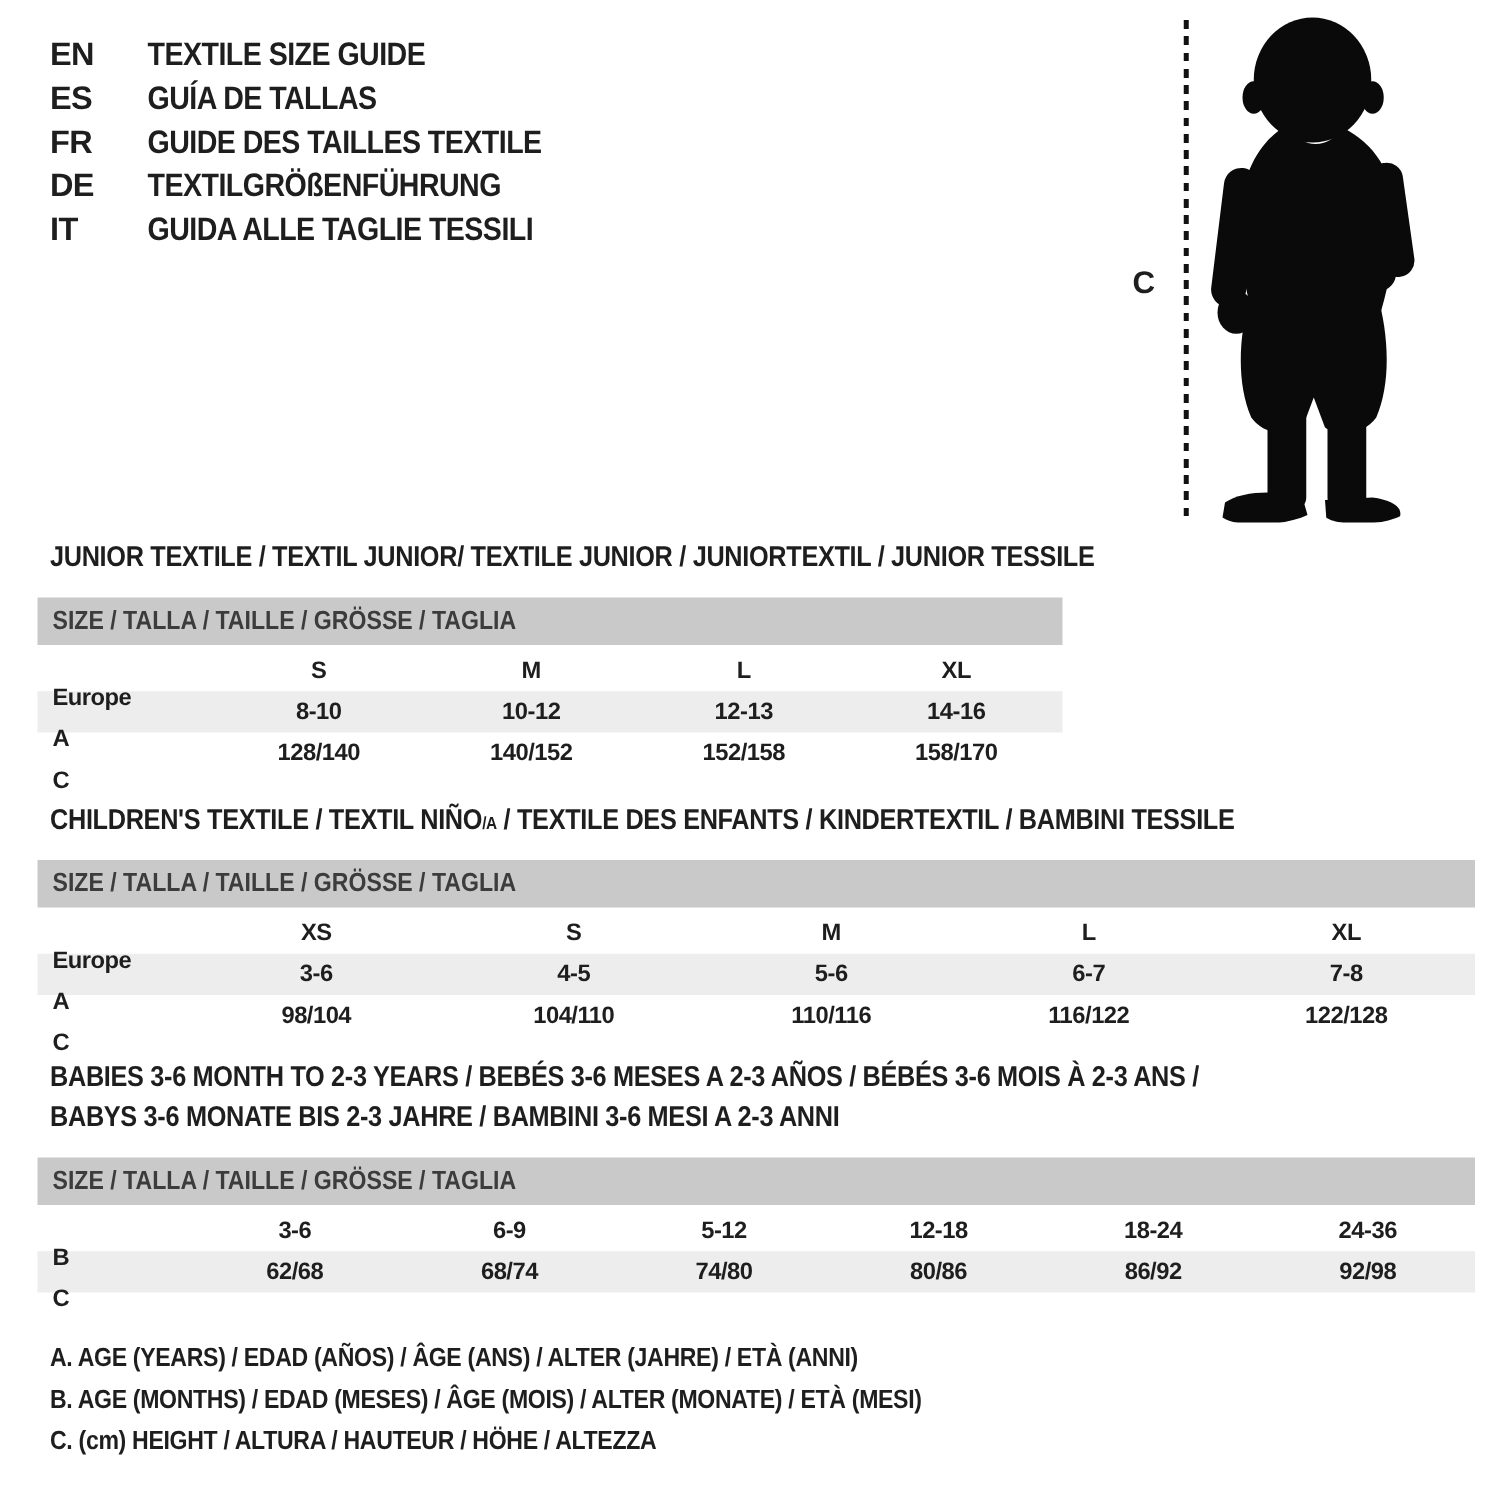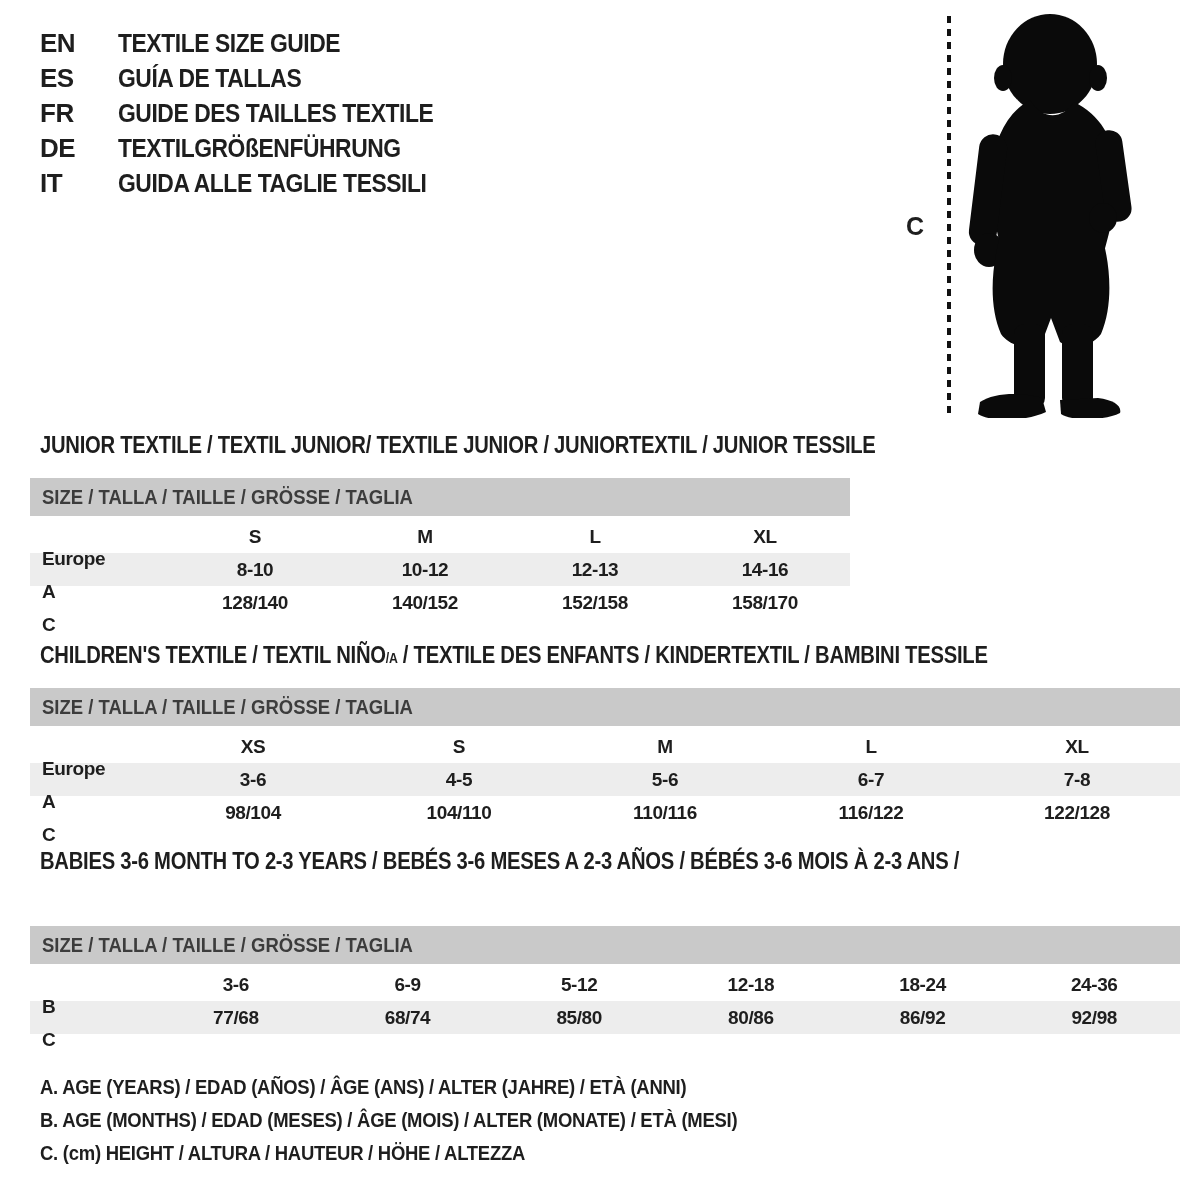--- a/index.html
+++ b/index.html
@@ -146,38 +146,41 @@
       <span class="c">104/110</span>
       <span class="c">110/116</span>
       <span class="c">116/122</span>
       <span class="c">122/128</span>
     </div>
   </div>
 
   <h2 class="sec-title" style="top:848px;margin:0;">
     <span class="condensed">BABIES 3-6 MONTH TO 2-3 YEARS / BEBÉS 3-6 MESES A 2-3 AÑOS / BÉBÉS 3-6 MOIS À 2-3 ANS /</span>
   </h2>
+  <h2 class="sec-title" style="top:880px;margin:0;">
+    <span class="condensed">BABYS 3-6 MONATE BIS 2-3 JAHRE / BAMBINI 3-6 MESI A 2-3 ANNI</span>
+  </h2>
   <div class="tbl w-full" style="left:30px;top:926px;width:1150px;">
     <div class="bar">
       <span class="condensed">SIZE / TALLA / TAILLE / GRÖSSE / TAGLIA</span>
     </div>
     <div class="t-row">
       <span class="c0">B</span>
       <span class="c">3-6</span>
       <span class="c">6-9</span>
       <span class="c">5-12</span>
       <span class="c">12-18</span>
       <span class="c">18-24</span>
       <span class="c">24-36</span>
     </div>
     <div class="t-row stripe">
       <span class="c0">C</span>
-      <span class="c">77/68</span>
+      <span class="c">62/68</span>
       <span class="c">68/74</span>
-      <span class="c">85/80</span>
+      <span class="c">74/80</span>
       <span class="c">80/86</span>
       <span class="c">86/92</span>
       <span class="c">92/98</span>
     </div>
   </div>
 
   <section class="legend">
     <div class="legend-line">
       <span class="condensed">A. AGE (YEARS) / EDAD (AÑOS) / ÂGE (ANS) / ALTER (JAHRE) / ETÀ (ANNI)</span>
     </div>

